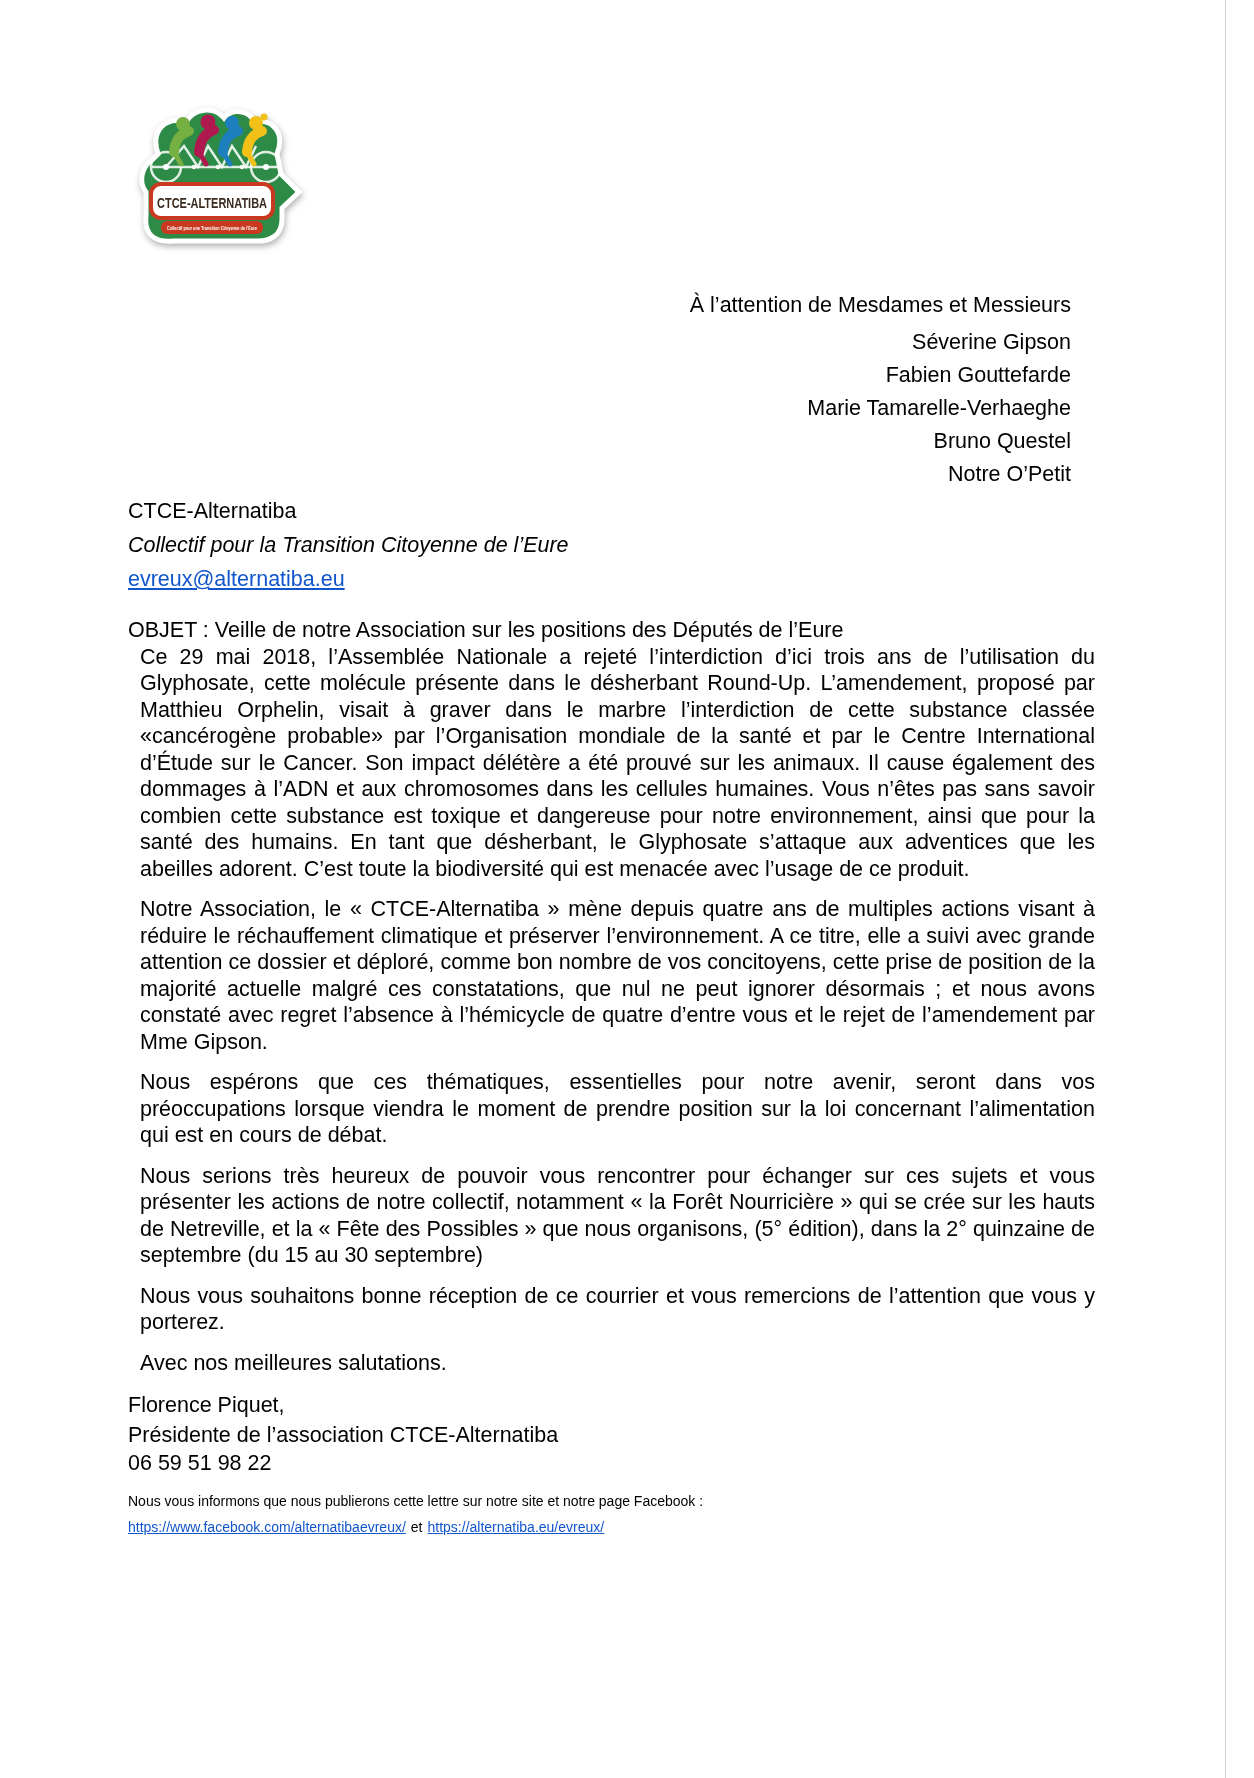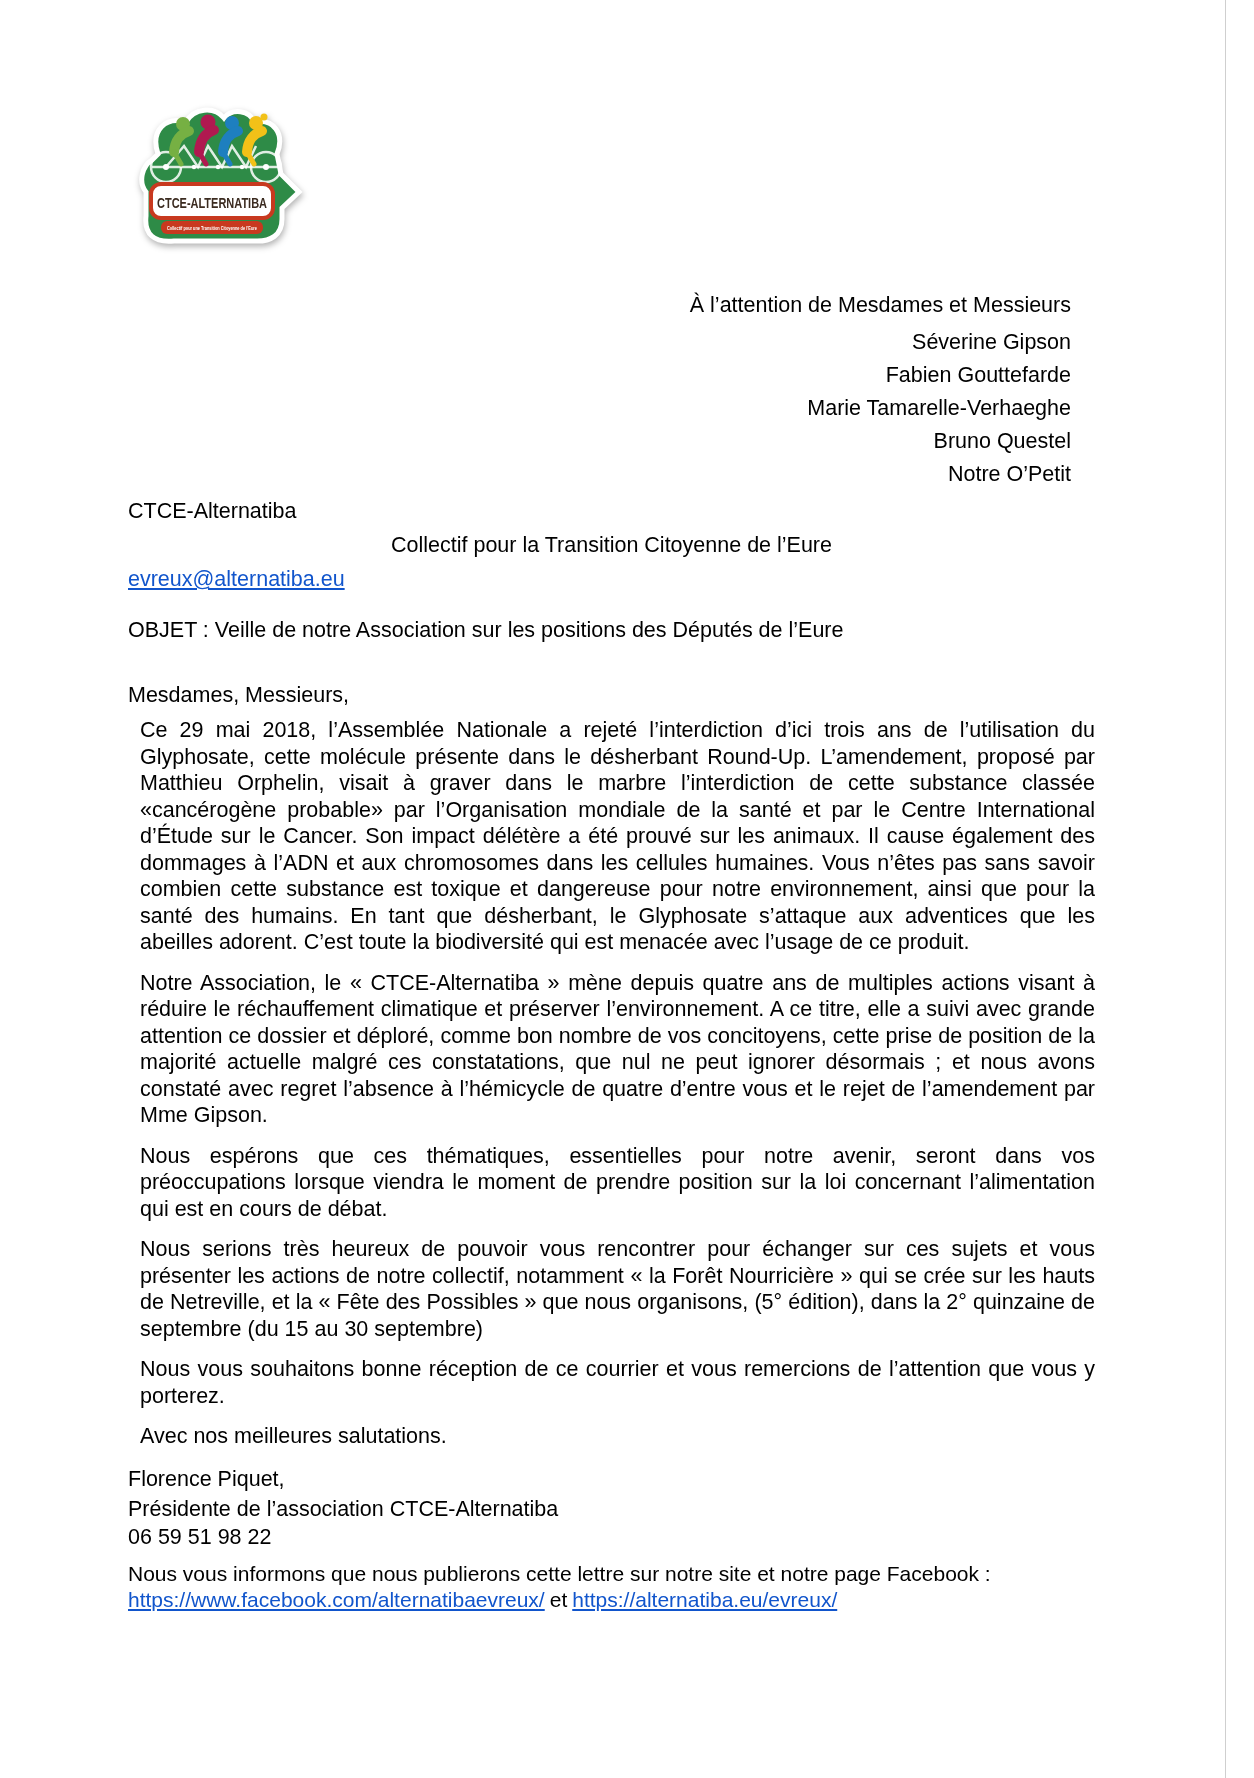--- a/index.html
+++ b/index.html
@@ -14,28 +14,28 @@
     border-right:1px solid #cfcfcf;
     overflow:hidden;
   }
   .content{position:absolute;left:128px;right:130px;top:0;}
   .logo{margin-top:96px;width:178px;}
   .logo svg{display:block;filter:drop-shadow(1px 3px 3px rgba(0,0,0,0.30));}
   .recipients{text-align:right;margin-top:46px;padding-right:24px;}
   .attention{line-height:27px;margin-bottom:7px;}
   .recipient{line-height:33px;}
   .sender{margin-top:3px;line-height:34px;}
-  .italic{text-align:center;}
+  .italic{font-style:italic;}
   a{color:var(--link,#1155CC);text-decoration:underline;cursor:pointer;}
   .subject{margin-top:21px;}
   .salutation{margin-top:38px;margin-bottom:9px;}
   p.body{margin:0 0 14px 12px;text-align:justify;}
   .signature{margin-top:1px;line-height:30px;}
   .phone{}
-  .footnote{margin-top:11px;font-size:21px;line-height:26px;}
+  .footnote{margin-top:11px;font-size:14px;line-height:26px;}
   .links-line .connector{margin:0 5px;}
   .sign-title{font-family:"Liberation Sans",sans-serif;font-weight:bold;fill:var(--logo_text,#3B2B20);}
   .banner-text{font-family:"Liberation Sans",sans-serif;font-weight:bold;fill:#ffffff;}
 </style>
 </head>
 <body>
 
 <div class="page">
   <div class="content">
 
@@ -111,21 +111,20 @@
     </div>
 
     <div class="sender">
       <div>CTCE-Alternatiba</div>
       <div class="italic">Collectif pour la Transition Citoyenne de l’Eure</div>
       <div><a>evreux@alternatiba.eu</a></div>
     </div>
 
     <div class="subject">OBJET : Veille de notre Association sur les positions des Députés de l’Eure</div>
 
-    <div class="salutation">Mesdames, Messieurs,</div>
 
     <p class="body">Ce 29 mai 2018, l’Assemblée Nationale a rejeté l’interdiction d’ici trois ans de l’utilisation du Glyphosate, cette molécule présente dans le désherbant Round-Up. L’amendement, proposé par Matthieu Orphelin, visait à graver dans le marbre l’interdiction de cette substance classée «cancérogène probable» par l’Organisation mondiale de la santé et par le Centre International d’Étude sur le Cancer. Son impact délétère a été prouvé sur les animaux. Il cause également des dommages à l’ADN et aux chromosomes dans les cellules humaines. Vous n’êtes pas sans savoir combien cette substance est toxique et dangereuse pour notre environnement, ainsi que pour la santé des humains. En tant que désherbant, le Glyphosate s’attaque aux adventices que les abeilles adorent. C’est toute la biodiversité qui est menacée avec l’usage de ce produit.</p>
     <p class="body">Notre Association, le « CTCE-Alternatiba » mène depuis quatre ans de multiples actions visant à réduire le réchauffement climatique et préserver l’environnement. A ce titre, elle a suivi avec grande attention ce dossier et déploré, comme bon nombre de vos concitoyens, cette prise de position de la majorité actuelle malgré ces constatations, que nul ne peut ignorer désormais ; et nous avons constaté avec regret l’absence à l’hémicycle de quatre d’entre vous et le rejet de l’amendement par Mme Gipson.</p>
     <p class="body">Nous espérons que ces thématiques, essentielles pour notre avenir, seront dans vos préoccupations lorsque viendra le moment de prendre position sur la loi concernant l’alimentation qui est en cours de débat.</p>
     <p class="body">Nous serions très heureux de pouvoir vous rencontrer pour échanger sur ces sujets et vous présenter les actions de notre collectif, notamment « la Forêt Nourricière » qui se crée sur les hauts de Netreville, et la « Fête des Possibles » que nous organisons, (5° édition), dans la 2° quinzaine de septembre (du 15 au 30 septembre)</p>
     <p class="body">Nous vous souhaitons bonne réception de ce courrier et vous remercions de l’attention que vous y porterez.</p>
     <p class="body">Avec nos meilleures salutations.</p>
 
     <div class="signature">
       <div>Florence Piquet,</div>

